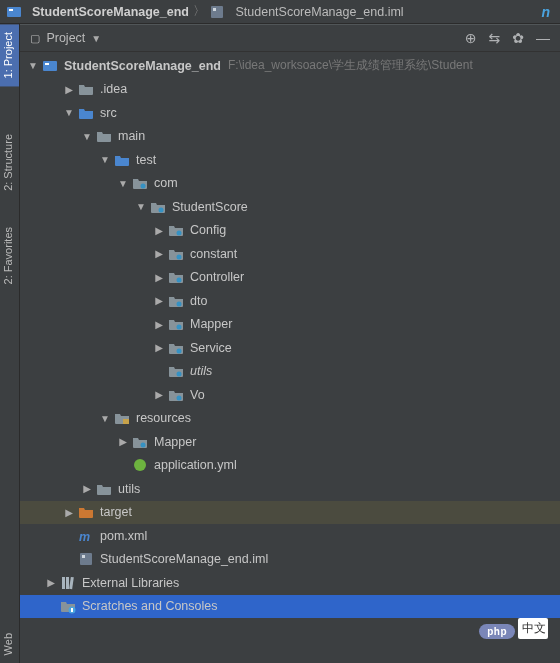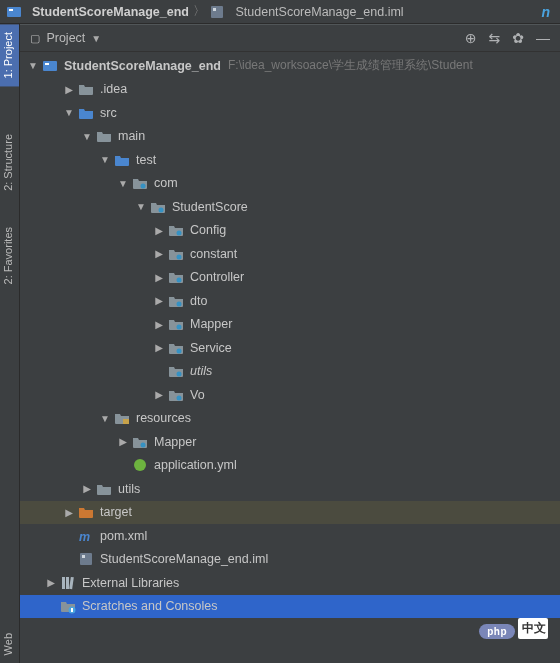--- a/index.html
+++ b/index.html
@@ -54,21 +54,21 @@
   .folder-blue { fill:#4a86cf;}
   .folder-orange { fill:#cc7832;}
   .module { fill:#4a86cf;}
   .package { fill:#87939a;}
   .package-dot { fill:#3592c4;}
   .book { fill:#a8b4bd;}
 
   
   .php-badge { position:absolute; right:12px; bottom:24px; display:flex; align-items:flex-end; gap:3px;}
   .php-pill { background:#7a86b8; color:#fff; font-weight:bold; font-size:10px; padding:2px 8px; border-radius:9px; letter-spacing:0.5px;}
-  .php-cn { color:#333; font-size:12px; font-weight:bold; background:#fff; padding:2px 2px 2px 4px; border-radius:2px;}
+  .php-cn { color:#333; font-size:12px; font-weight:normal; background:#fff; padding:2px 2px 2px 4px; border-radius:2px;}
 </style>
 </head>
 <body>
 
 <div class="app">
 
   <div class="breadcrumb">
     <span class="crumb">
       <span class="icon">
           <svg viewBox="0 0 16 16">

